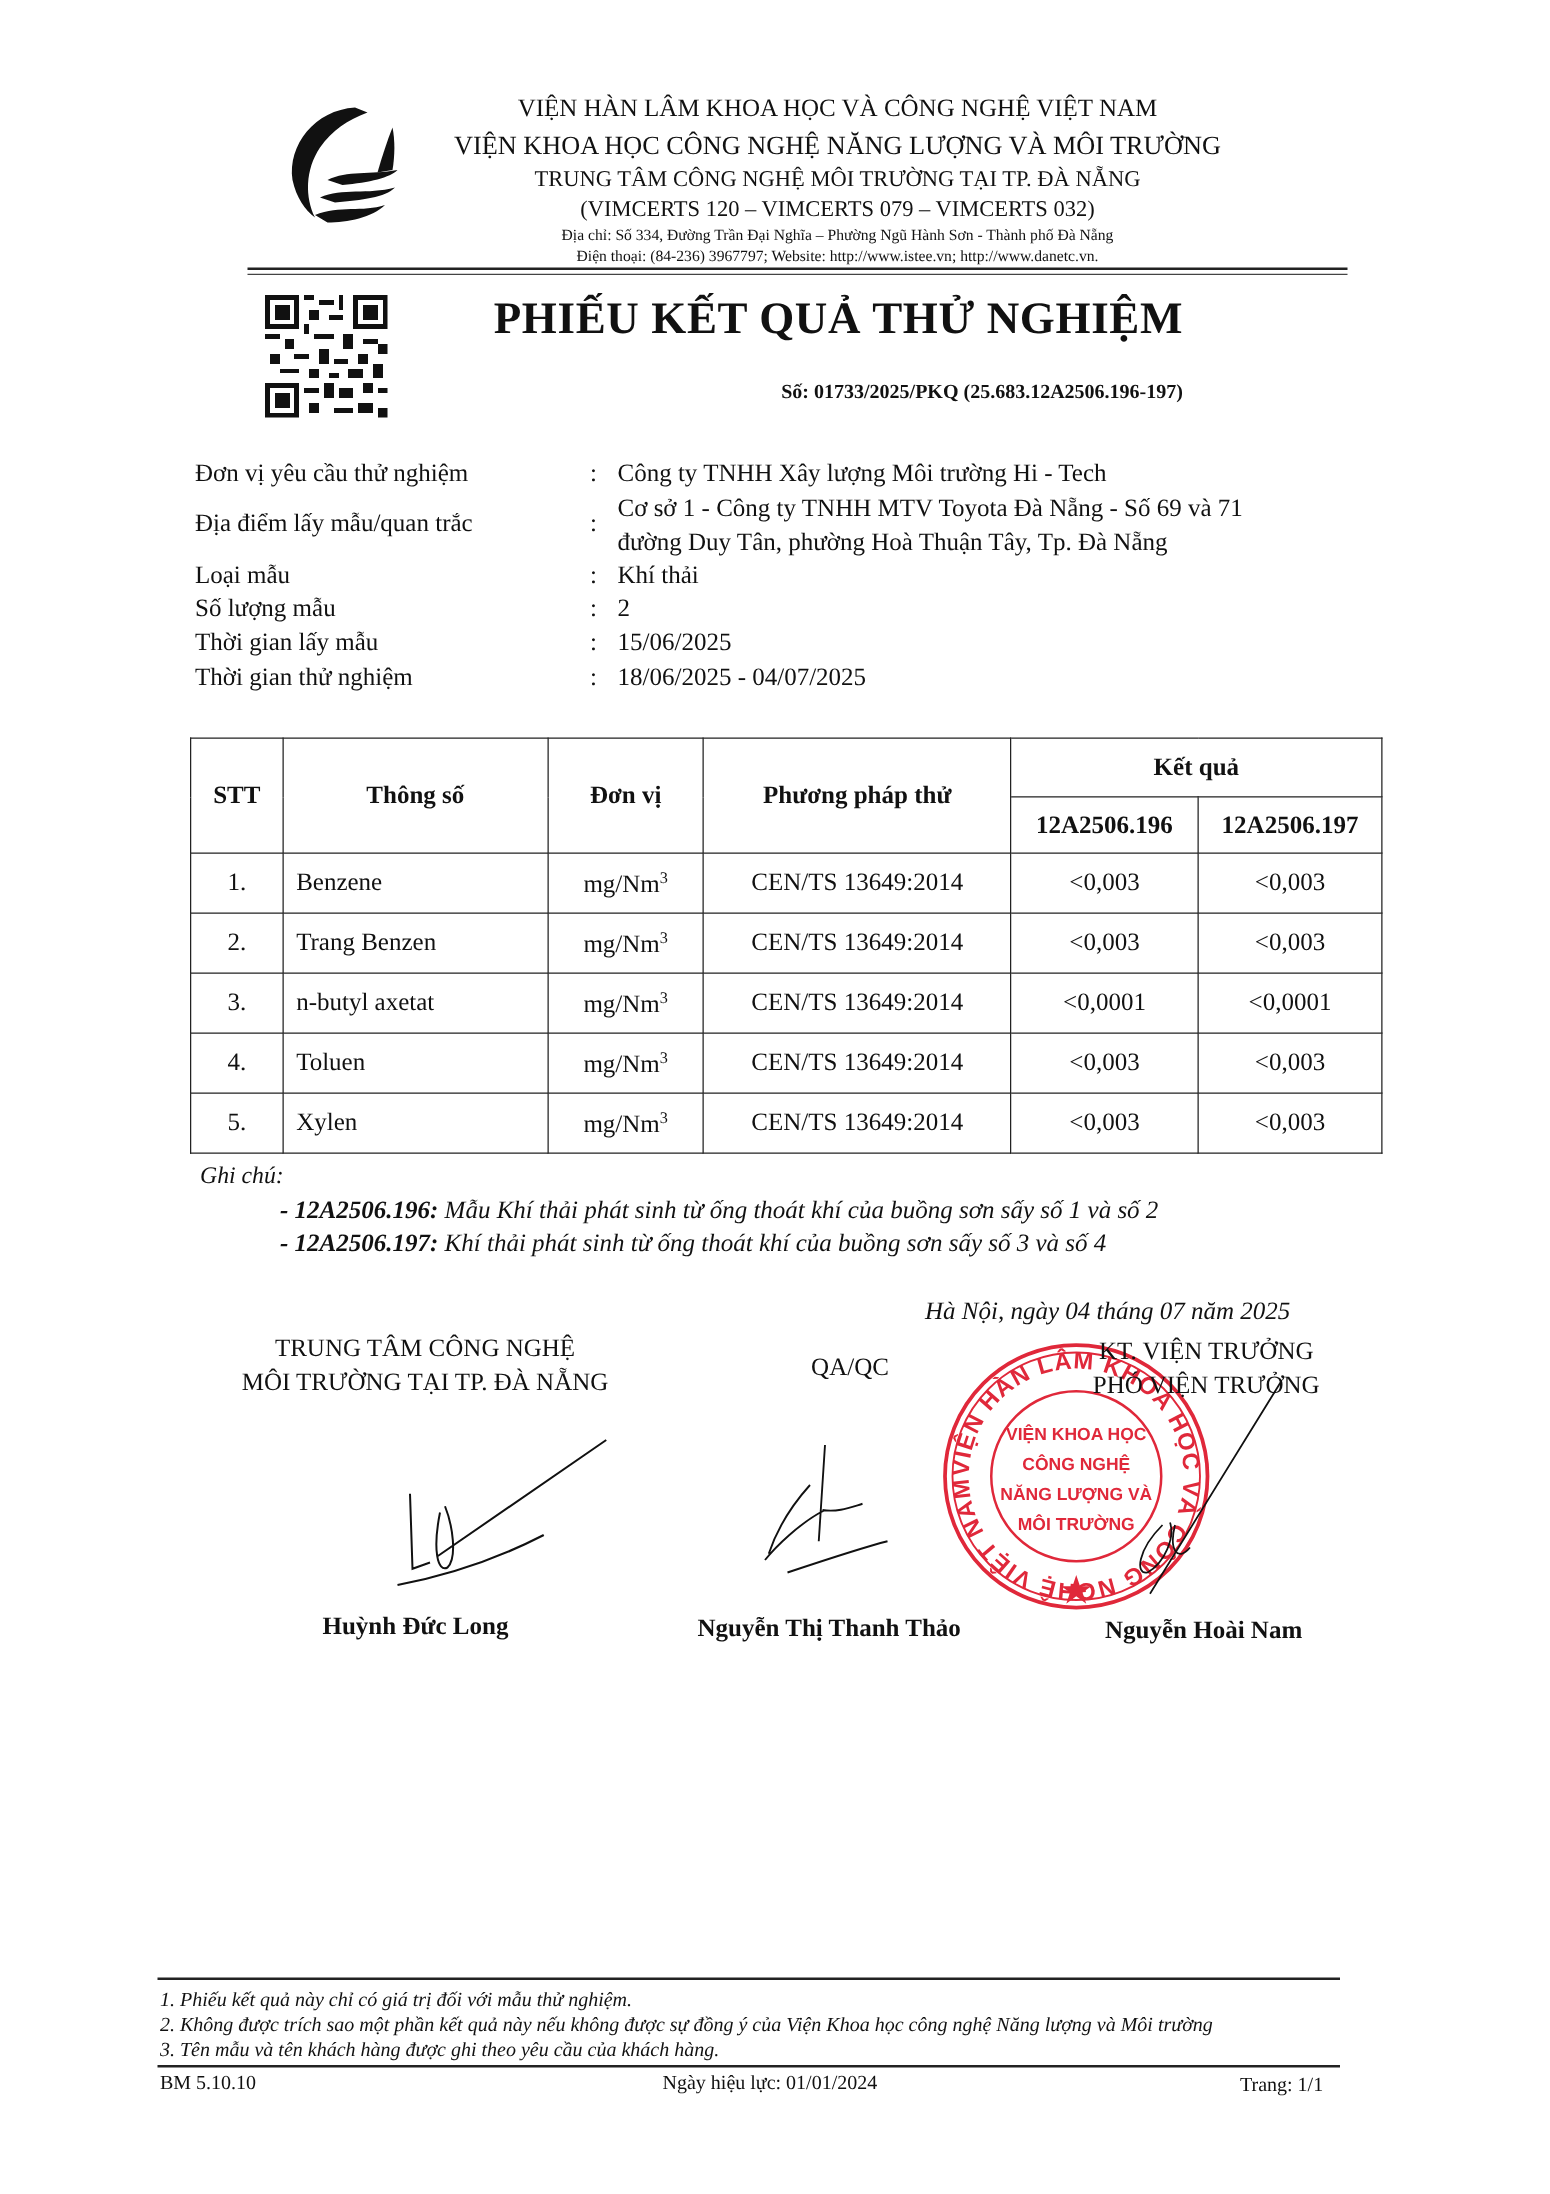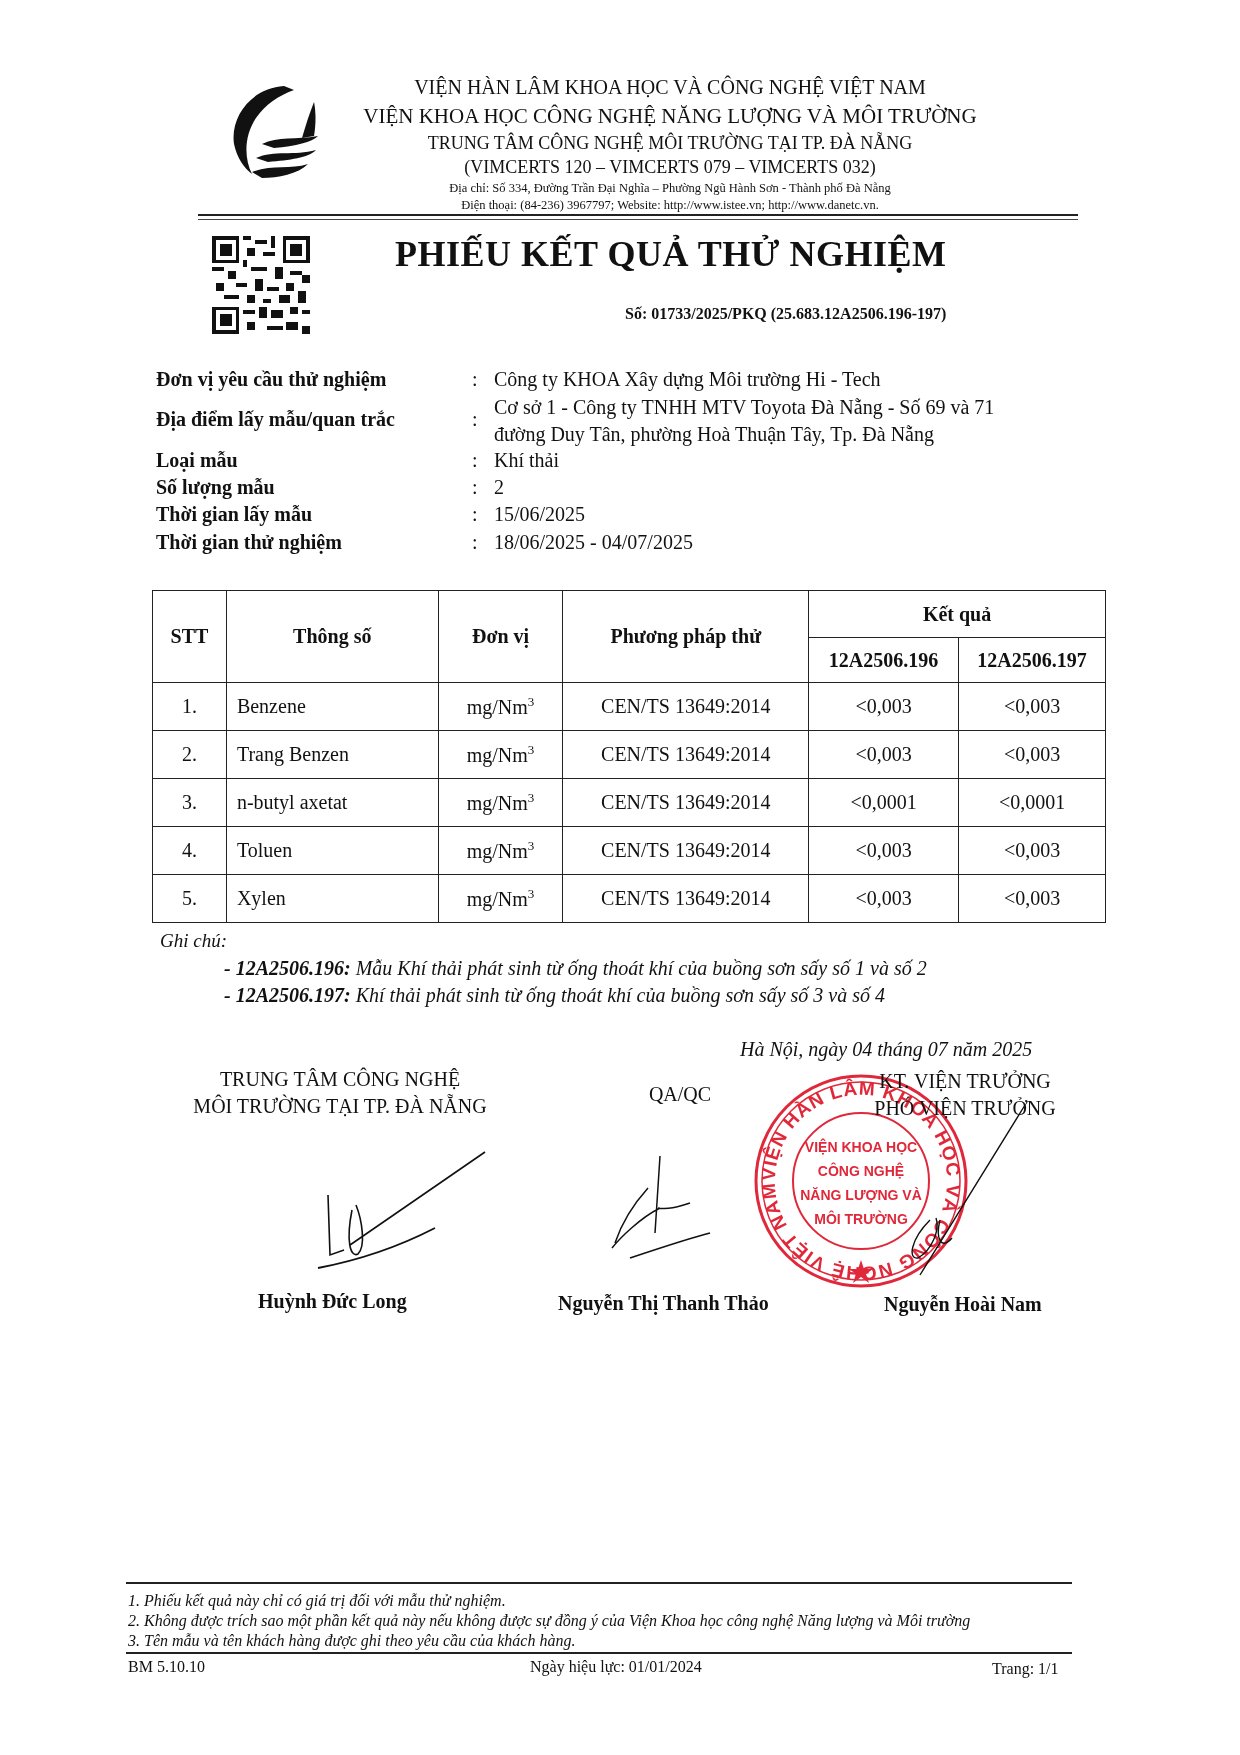--- a/index.html
+++ b/index.html
@@ -15,21 +15,21 @@
   .h4 { top:157px; font-size:18px; }
   .h5 { top:181px; font-size:12.5px; }
   .h6 { top:198px; font-size:12.5px; }
   .rule1 { left:198px; top:214px; width:880px; height:0; border-top:2.5px solid #222; }
   .rule1b { left:198px; top:219px; width:880px; height:0; border-top:1px solid #444; }
   #qr { left:212px; top:236px; width:98px; height:98px; }
   #title { left:380px; top:233px; font-size:36px; font-weight:bold; letter-spacing:0.5px; white-space:nowrap;margin-left:15px; }
   #docno { left:625px; top:305px; font-size:16px; font-weight:bold; white-space:nowrap; }
 
   
-  .lbl { left:156px; font-size:20px; font-weight:bold; white-space:nowrap; }
+  .lbl { left:156px; font-size:20px; font-weight:normal; white-space:nowrap; }
   .colon { left:472px; font-size:20px; }
   .val { left:494px; font-size:20px; white-space:nowrap; }
 
   
   #tbl { left:152px; top:590px; width:954px; border-collapse:collapse; font-size:20px; }
   #tbl td, #tbl th { border:1.5px solid #222; padding:0; }
   #tbl th { font-weight:bold; text-align:center; }
   #tbl td { height:47px; }
   .c-center { text-align:center; }
   .c-left { text-align:left; padding-left:10px !important; }
@@ -113,21 +113,21 @@
       <rect x="19" y="22" width="3" height="2"></rect>
     <rect x="23" y="23" width="2" height="2"></rect>
   </g>
 </svg>
 
 <div id="title" class="abs">PHIẾU KẾT QUẢ THỬ NGHIỆM</div>
 <div id="docno" class="abs">Số: 01733/2025/PKQ (25.683.12A2506.196-197)</div>
 
 <div class="abs lbl" style="top:368px">Đơn vị yêu cầu thử nghiệm</div>
 <div class="abs colon" style="top:368px">:</div>
-<div class="abs val" style="top:368px">Công ty KHOA Xây dựng Môi trường Hi - Tech</div>
+<div class="abs val" style="top:368px">Công ty TNHH Xây lượng Môi trường Hi - Tech</div>
 
 <div class="abs lbl" style="top:408px">Địa điểm lấy mẫu/quan trắc</div>
 <div class="abs colon" style="top:408px">:</div>
 <div class="abs val" style="top:396px">Cơ sở 1 - Công ty TNHH MTV Toyota Đà Nẵng - Số 69 và 71</div>
 <div class="abs val" style="top:423px">đường Duy Tân, phường Hoà Thuận Tây, Tp. Đà Nẵng</div>
 
 <div class="abs lbl" style="top:449px">Loại mẫu</div>
 <div class="abs colon" style="top:449px">:</div>
 <div class="abs val" style="top:449px">Khí thải</div>
 

